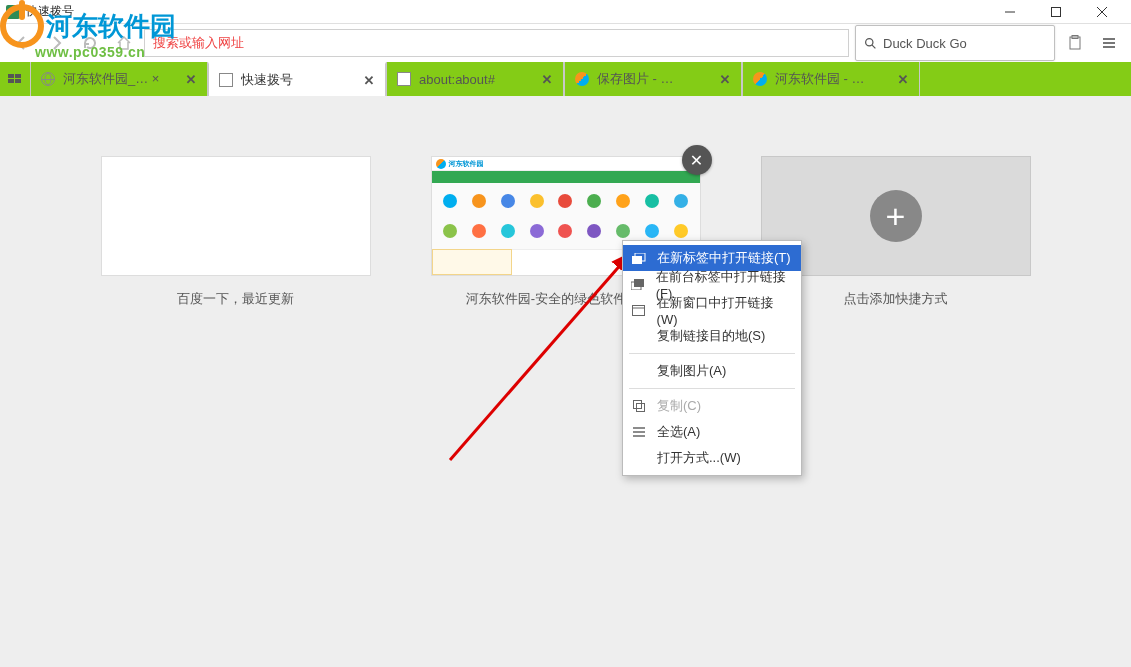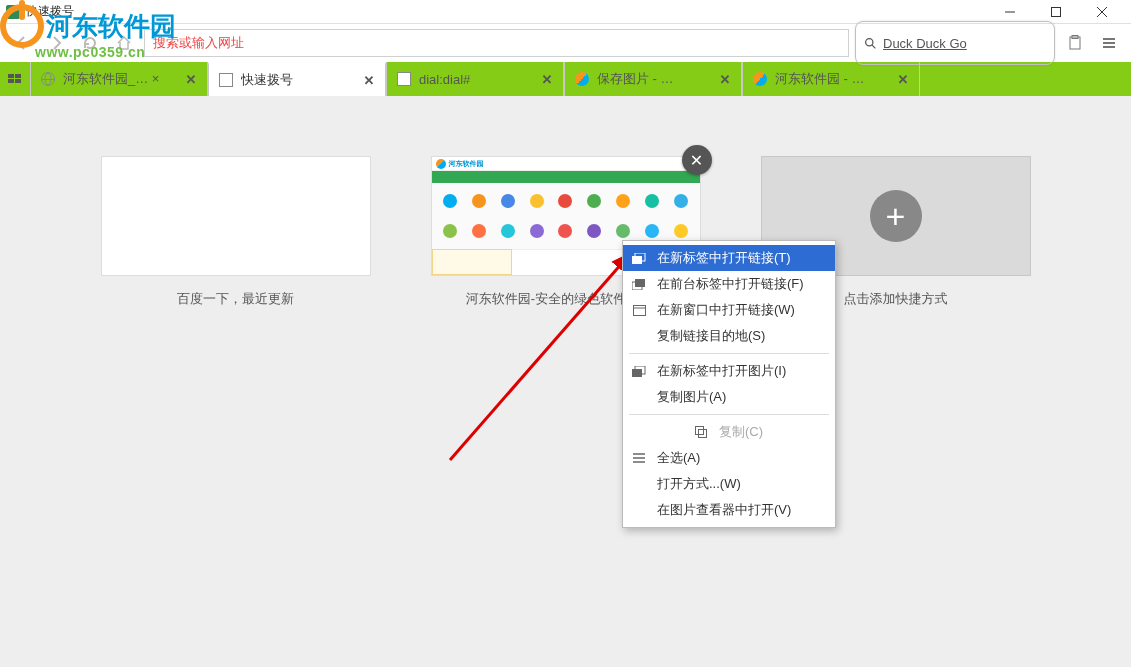--- a/index.html
+++ b/index.html
@@ -11,21 +11,21 @@
 .titlebar .title { font-size: 12px; color: #222; }
 .titlebar .spacer { flex: 1; }
 .titlebar .win-btn { width: 46px; height: 24px; display: flex; align-items: center; justify-content: center; font-size: 12px; }
 .titlebar .win-btn svg { width: 10px; height: 10px; }
 
 
 .toolbar { height: 38px; background: #fff; display: flex; align-items: center; padding: 0 8px; gap: 6px; }
 .nav-btn { width: 28px; height: 28px; display: flex; align-items: center; justify-content: center; color: #bbb; }
 .nav-btn svg { width: 16px; height: 16px; }
 .addrbar { flex: 1; height: 28px; border: 1px solid #d0d0d0; background: #fff; display: flex; align-items: center; padding: 0 8px; font-size: 13px; color: #ef4444; }
-.searchbar { width: 200px; height: 44px; border: 1px solid #c0c0c0; border-radius: 8px; display: flex; align-items: center; padding: 0 8px; font-size: 13px; color: #555; gap: 6px; box-shadow: 0 0 2px rgba(0,0,0,0.15); text-decoration: underline; }
+.searchbar { width: 200px; height: 36px; border: 1px solid #c0c0c0; border-radius: 2px; display: flex; align-items: center; padding: 0 8px; font-size: 13px; color: #555; gap: 6px; box-shadow: 0 0 2px rgba(0,0,0,0.15); }
 .icon-btn { width: 28px; height: 28px; display: flex; align-items: center; justify-content: center; color: #777; }
 .icon-btn svg { width: 16px; height: 16px; }
 
 
 .watermark { position: absolute; top: 4px; left: 0; pointer-events: none; z-index: 50; }
 .wm-o { display: inline-block; width: 44px; height: 44px; border: 6px solid #f7941d; border-radius: 50%; vertical-align: middle; position: relative; margin-right: -2px; }
 .wm-o::before { content:''; position:absolute; width:6px; height:20px; background:#f7941d; top:-10px; left:50%; transform:translateX(-50%); border-radius:3px; }
 .wm-text { color:#0097d6; font-size:26px; font-weight:bold; vertical-align:middle; margin-left:4px; }
 .wm-url { color:#6fbf44; font-size:14px; font-weight:bold; margin-top:-4px; margin-left:35px; letter-spacing:0.5px; }
 
@@ -58,24 +58,24 @@
 .thumb-head { height:14px; background:#fff; border-bottom:1px solid #eee; display:flex; align-items:center; padding:0 4px; gap:3px; }
 .thumb-logo { width:10px; height:10px; border-radius:50%; background:linear-gradient(135deg,#f7941d 50%,#00aeef 50%); }
 .thumb-nav { height:12px; background:#32a852; }
 .thumb-icons { flex:1; display:grid; grid-template-columns:repeat(9,1fr); gap:3px; padding:4px 6px; background:#fafafa; }
 .thumb-icons span { width:14px; height:14px; border-radius:50%; margin:auto; }
 .thumb-bottom { height:26px; display:flex; }
 .thumb-bottom .l { width:30%; background:#fff9e8; border:1px solid #f3d58a; }
 .thumb-bottom .r { flex:1; background:#fff; border-top:1px solid #eee; }
 
 
-.ctxmenu { position:absolute; top:240px; left:622px; width:214px; background:#fff; border:1px solid #bbb; box-shadow:2px 3px 8px rgba(0,0,0,0.25); padding:4px 0; font-size:13px; z-index:100; }
+.ctxmenu { position:absolute; top:240px; left:622px; width:180px; background:#fff; border:1px solid #bbb; box-shadow:2px 3px 8px rgba(0,0,0,0.25); padding:4px 0; font-size:13px; z-index:100; }
 .ctx-item { height:26px; display:flex; align-items:center; padding:0 10px 0 8px; gap:10px; color:#333; }
 .ctx-item.highlight { background:#2d6cd2; color:#fff; }
-.ctx-item.disabled { color:#aaa;justify-content:center; }
+.ctx-item.disabled { color:#aaa; }
 .ctx-icon { width:16px; display:flex; justify-content:center; color:#666; }
 .ctx-item.highlight .ctx-icon { color:#fff; }
 .ctx-sep { height:1px; background:#ddd; margin:4px 6px; }
 
 
 .arrow { position:absolute; z-index:90; pointer-events:none; }
 </style>
 </head>
 <body>
 
@@ -163,21 +163,21 @@
         <div class="tab-title">河东软件园_… ×</div>
         <div class="tab-close">✕</div>
       </div>
       <div class="tab active">
         <div class="tab-icon empty-icon"></div>
         <div class="tab-title">快速拨号</div>
         <div class="tab-close">✕</div>
       </div>
       <div class="tab">
         <div class="tab-icon empty-icon"></div>
-        <div class="tab-title">dial:dial#</div>
+        <div class="tab-title">about:about#</div>
         <div class="tab-close">✕</div>
       </div>
       <div class="tab">
         <div class="tab-icon favicon-col"></div>
         <div class="tab-title">保存图片 - …</div>
         <div class="tab-close">✕</div>
       </div>
       <div class="tab">
         <div class="tab-icon favicon-col"></div>
         <div class="tab-title">河东软件园 - …</div>
@@ -272,29 +272,20 @@
         </svg>
       </span>
       <span>在新窗口中打开链接(W)</span>
     </div>
     <div class="ctx-item">
       <span class="ctx-icon"></span>
       <span>复制链接目的地(S)</span>
     </div>
     <div class="ctx-sep"></div>
     <div class="ctx-item">
-      <span class="ctx-icon">
-        <svg width="14" height="11" viewBox="0 0 14 11">
-          <rect x="0" y="3" width="10" height="8" fill="currentColor"></rect>
-          <rect x="3" y="0" width="10" height="8" fill="none" stroke="currentColor"></rect>
-        </svg>
-      </span>
-      <span>在新标签中打开图片(I)</span>
-    </div>
-    <div class="ctx-item">
       <span class="ctx-icon"></span>
       <span>复制图片(A)</span>
     </div>
     <div class="ctx-sep"></div>
     <div class="ctx-item disabled">
       <span class="ctx-icon">
         <svg width="12" height="12" viewBox="0 0 12 12">
           <rect x="0.5" y="0.5" width="8" height="8" stroke="currentColor" fill="none"></rect>
           <rect x="3.5" y="3.5" width="8" height="8" stroke="currentColor" fill="none"></rect>
         </svg>
@@ -307,24 +298,20 @@
           <line x1="0" y1="1" x2="12" y2="1" stroke="currentColor" stroke-width="1.5"></line>
           <line x1="0" y1="5" x2="12" y2="5" stroke="currentColor" stroke-width="1.5"></line>
           <line x1="0" y1="9" x2="12" y2="9" stroke="currentColor" stroke-width="1.5"></line>
         </svg>
       </span>
       <span>全选(A)</span>
     </div>
     <div class="ctx-item">
       <span class="ctx-icon"></span>
       <span>打开方式...(W)</span>
-    </div>
-    <div class="ctx-item">
-      <span class="ctx-icon"></span>
-      <span>在图片查看器中打开(V)</span>
     </div>
   </div>
 
 <svg class="arrow" style="top:240px; left:440px;" width="210" height="230">
   <defs>
       <marker id="ah" markerWidth="8" markerHeight="8" refX="6" refY="3" orient="auto">
         <path d="M0,0 L7,3 L0,6 Z" fill="#d00"></path>
       </marker>
     </defs>
   <line x1="10" y1="220" x2="190" y2="14" stroke="#d00" stroke-width="3" marker-end="url(#ah)"></line>

